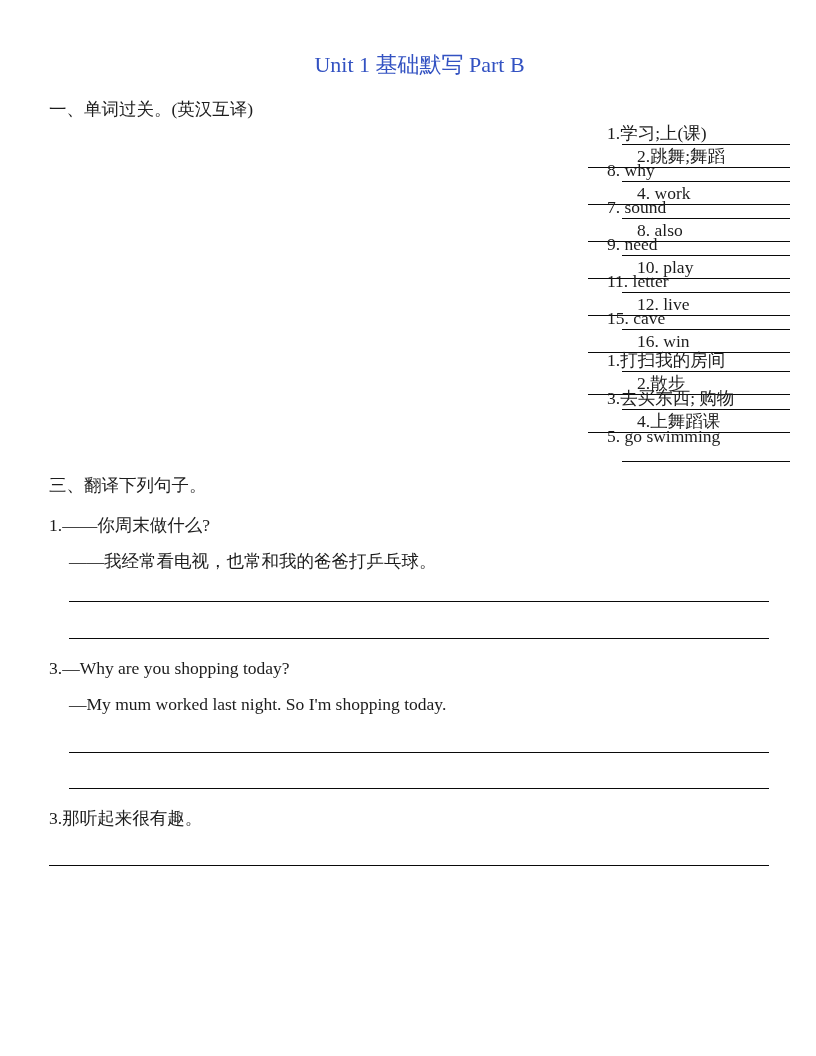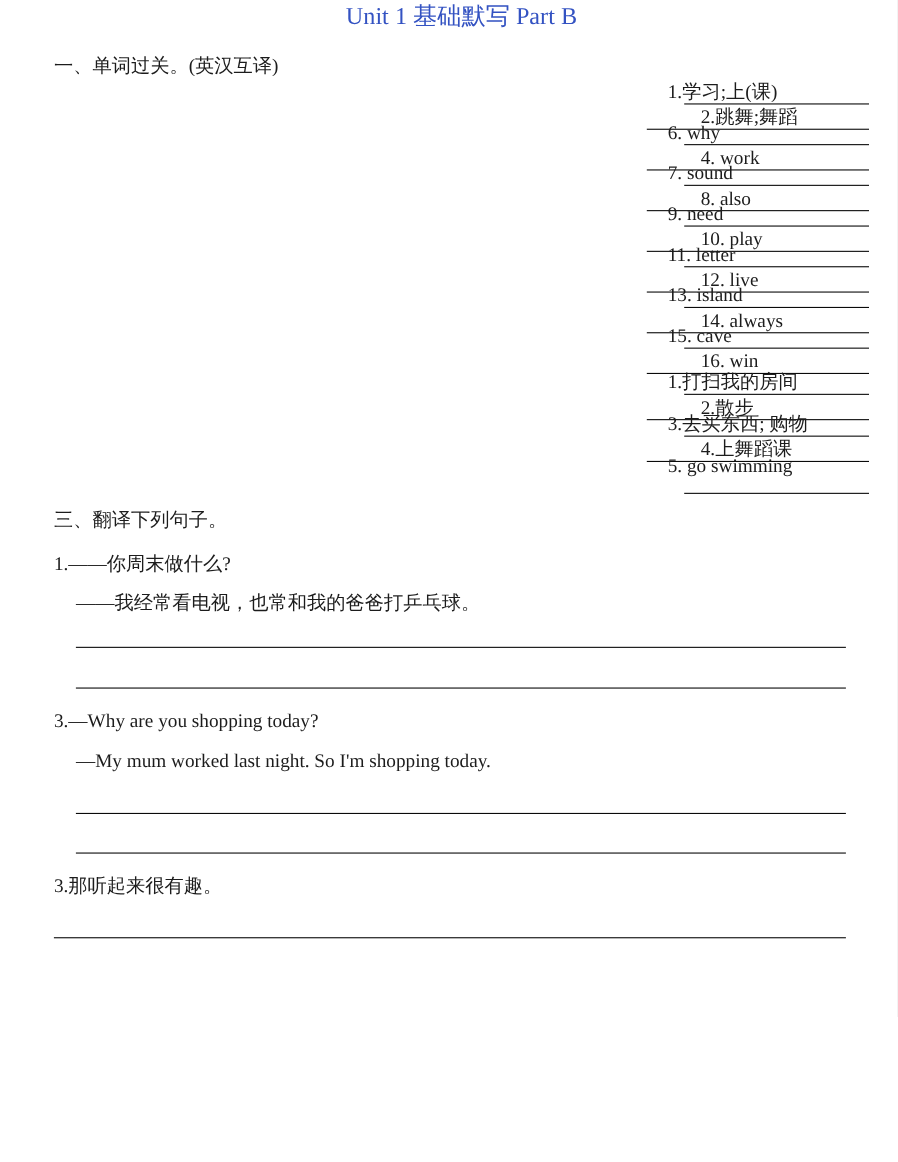--- a/index.html
+++ b/index.html
@@ -16,20 +16,21 @@
     margin: 0 auto;
     background: var(--page_bg);
     box-sizing: border-box;
     padding: 0 26px 0 49px;
     font-family: "Liberation Serif", "DejaVu Serif", serif;
     color: var(--text_color);
     overflow: hidden;
   }
   .title {
     margin: 0;
+    padding-top: 50px;
     text-align: center;
     font-size: 22px;
     line-height: 30px;
     font-weight: normal;
     color: var(--accent_blue);
   }
   .sec-heading {
     font-size: 17.5px;
     line-height: 22px;
     margin-top: 18px;
@@ -86,47 +87,41 @@
 
   <div class="sec-heading">一、单词过关。(英汉互译)</div>
   <div class="rows s1">
     <div class="row">
       <span class="lbl-left">1.学习;上(课)</span>
         <span class="blank blank-l"></span>
       <span class="lbl-right">2.跳舞;舞蹈</span>
         <span class="blank blank-r"></span>
     </div>
     <div class="row">
-      <span class="lbl-left">6. why</span>
+      <span class="lbl-left">8. why</span>
         <span class="blank blank-l"></span>
       <span class="lbl-right">4. work</span>
         <span class="blank blank-r"></span>
     </div>
     <div class="row">
       <span class="lbl-left">7. sound</span>
         <span class="blank blank-l"></span>
       <span class="lbl-right">8. also</span>
         <span class="blank blank-r"></span>
     </div>
     <div class="row">
       <span class="lbl-left">9. need</span>
         <span class="blank blank-l"></span>
       <span class="lbl-right">10. play</span>
         <span class="blank blank-r"></span>
     </div>
     <div class="row">
       <span class="lbl-left">11. letter</span>
         <span class="blank blank-l"></span>
       <span class="lbl-right">12. live</span>
-        <span class="blank blank-r"></span>
-    </div>
-    <div class="row">
-      <span class="lbl-left">13. island</span>
-        <span class="blank blank-l"></span>
-      <span class="lbl-right">14. always</span>
         <span class="blank blank-r"></span>
     </div>
     <div class="row">
       <span class="lbl-left">15. cave</span>
         <span class="blank blank-l"></span>
       <span class="lbl-right">16. win</span>
         <span class="blank blank-r"></span>
     </div>
   </div>
 

